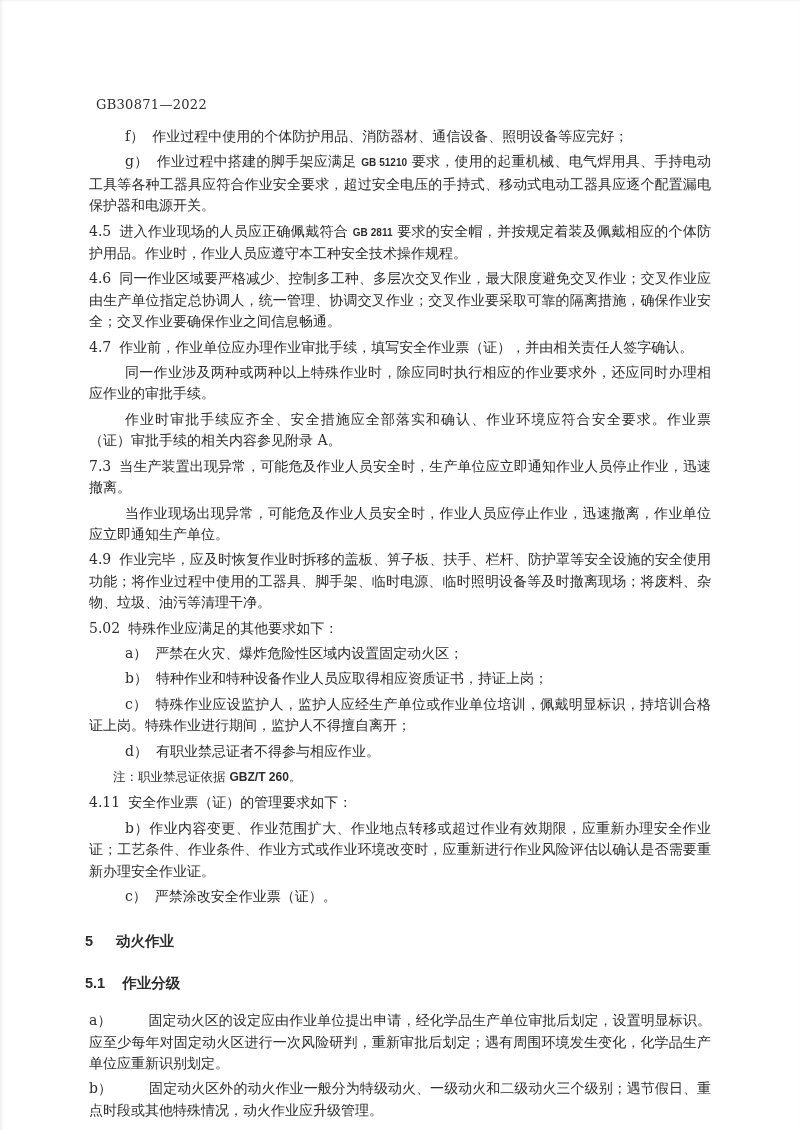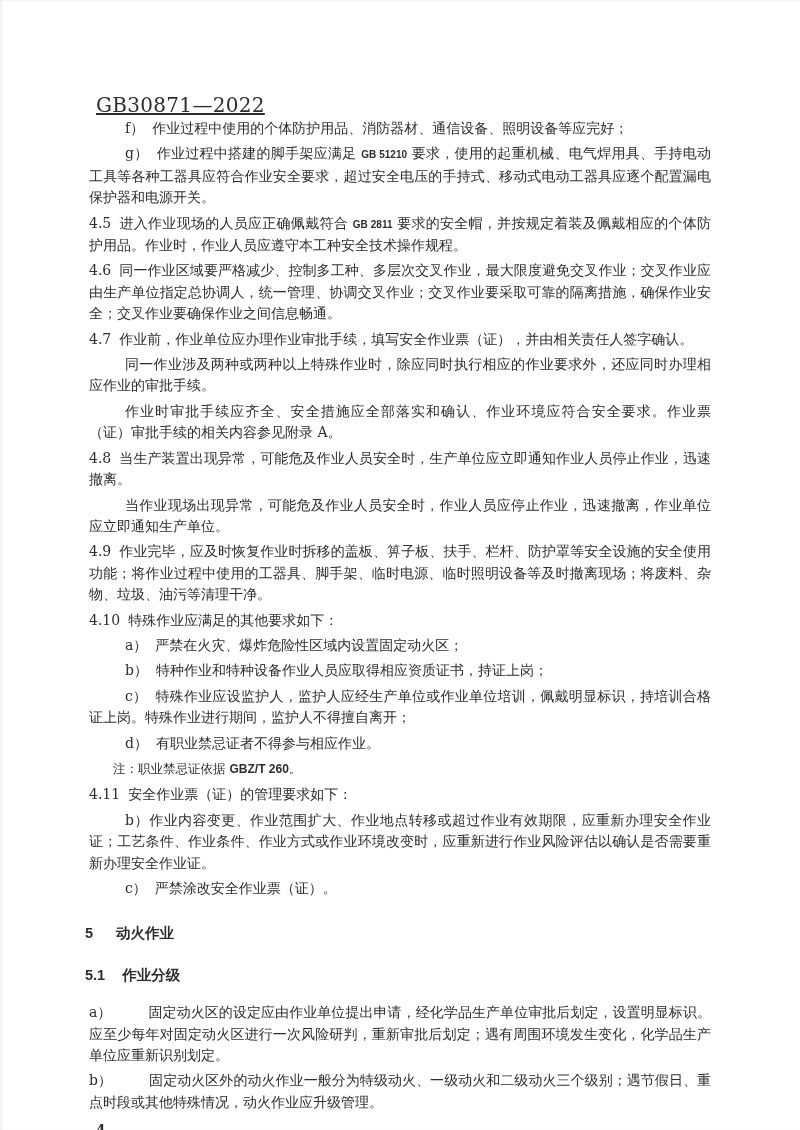--- a/index.html
+++ b/index.html
@@ -17,25 +17,24 @@
     position: relative;
     width: 800px;
     height: 1130px;
     box-sizing: border-box;
     padding: 96px 85px 0 85px;
     background: #ffffff;
     overflow: hidden;
     box-shadow: inset 3px 0 3px -1px rgba(0,0,0,0.06), inset 0 2px 3px -1px rgba(0,0,0,0.04);
   }
   .doc-header {
-    font-size: 20px;
+    font-size: 13px;
     line-height: 18px;
-    margin: 0 0 4px 11px;
+    margin: 0 0 12px 11px;
     letter-spacing: 0.3px;
-    text-decoration: underline;
   }
   .doc-body {
     width: 630px;
     font-size: 14px;
     line-height: 21.4px;
   }
   .blk {
     margin: 4px;
     text-align: justify;
   }
@@ -85,24 +84,24 @@
   <div class="doc-header">GB30871—2022</div>
 
   <div class="doc-body">
       <p class="blk item"><span class="label">f）</span><span class="sp sp-item"></span><span class="txt">作业过程中使用的个体防护用品、消防器材、通信设备、照明设备等应完好；</span></p>
       <p class="blk item"><span class="label">g）</span><span class="sp sp-item"></span><span class="txt">作业过程中搭建的脚手架应满足 <span class="std">GB 51210</span> 要求，使用的起重机械、电气焊用具、手持电动工具等各种工器具应符合作业安全要求，超过安全电压的手持式、移动式电动工器具应逐个配置漏电保护器和电源开关。</span></p>
       <p class="blk clause"><span class="label">4.5</span><span class="sp sp-clause"></span><span class="txt">进入作业现场的人员应正确佩戴符合 <span class="std">GB 2811</span> 要求的安全帽，并按规定着装及佩戴相应的个体防护用品。作业时，作业人员应遵守本工种安全技术操作规程。</span></p>
       <p class="blk clause"><span class="label">4.6</span><span class="sp sp-clause"></span><span class="txt">同一作业区域要严格减少、控制多工种、多层次交叉作业，最大限度避免交叉作业；交叉作业应由生产单位指定总协调人，统一管理、协调交叉作业；交叉作业要采取可靠的隔离措施，确保作业安全；交叉作业要确保作业之间信息畅通。</span></p>
       <p class="blk clause"><span class="label">4.7</span><span class="sp sp-clause"></span><span class="txt">作业前，作业单位应办理作业审批手续，填写安全作业票（证），并由相关责任人签字确认。</span></p>
       <p class="blk para"><span class="txt">同一作业涉及两种或两种以上特殊作业时，除应同时执行相应的作业要求外，还应同时办理相应作业的审批手续。</span></p>
       <p class="blk para"><span class="txt">作业时审批手续应齐全、安全措施应全部落实和确认、作业环境应符合安全要求。作业票（证）审批手续的相关内容参见附录 A。</span></p>
-      <p class="blk clause"><span class="label">4.8</span><span class="sp sp-clause"></span><span class="txt">当生产装置出现异常，可能危及作业人员安全时，生产单位应立即通知作业人员停止作业，迅速撤离。</span></p>
+      <p class="blk clause"><span class="label">7.3</span><span class="sp sp-clause"></span><span class="txt">当生产装置出现异常，可能危及作业人员安全时，生产单位应立即通知作业人员停止作业，迅速撤离。</span></p>
       <p class="blk para"><span class="txt">当作业现场出现异常，可能危及作业人员安全时，作业人员应停止作业，迅速撤离，作业单位应立即通知生产单位。</span></p>
       <p class="blk clause"><span class="label">4.9</span><span class="sp sp-clause"></span><span class="txt">作业完毕，应及时恢复作业时拆移的盖板、箅子板、扶手、栏杆、防护罩等安全设施的安全使用功能；将作业过程中使用的工器具、脚手架、临时电源、临时照明设备等及时撤离现场；将废料、杂物、垃圾、油污等清理干净。</span></p>
-      <p class="blk clause"><span class="label">4.10</span><span class="sp sp-clause"></span><span class="txt">特殊作业应满足的其他要求如下：</span></p>
+      <p class="blk clause"><span class="label">5.02</span><span class="sp sp-clause"></span><span class="txt">特殊作业应满足的其他要求如下：</span></p>
       <p class="blk item"><span class="label">a）</span><span class="sp sp-item"></span><span class="txt">严禁在火灾、爆炸危险性区域内设置固定动火区；</span></p>
       <p class="blk item"><span class="label">b）</span><span class="sp sp-item"></span><span class="txt">特种作业和特种设备作业人员应取得相应资质证书，持证上岗；</span></p>
       <p class="blk item"><span class="label">c）</span><span class="sp sp-item"></span><span class="txt">特殊作业应设监护人，监护人应经生产单位或作业单位培训，佩戴明显标识，持培训合格证上岗。特殊作业进行期间，监护人不得擅自离开；</span></p>
       <p class="blk item"><span class="label">d）</span><span class="sp sp-item"></span><span class="txt">有职业禁忌证者不得参与相应作业。</span></p>
       <p class="blk note"><span class="txt">注：职业禁忌证依据 <span class="std">GBZ/T 260</span>。</span></p>
       <p class="blk clause"><span class="label">4.11</span><span class="sp sp-clause"></span><span class="txt">安全作业票（证）的管理要求如下：</span></p>
       <p class="blk item-tight"><span class="label">b）</span><span class="sp sp-item-tight"></span><span class="txt">作业内容变更、作业范围扩大、作业地点转移或超过作业有效期限，应重新办理安全作业证；工艺条件、作业条件、作业方式或作业环境改变时，应重新进行作业风险评估以确认是否需要重新办理安全作业证。</span></p>
       <p class="blk item"><span class="label">c）</span><span class="sp sp-item"></span><span class="txt">严禁涂改安全作业票（证）。</span></p>
       <p class="blk h1"><span class="label">5</span><span class="sp sp-h1"></span><span class="txt">动火作业</span></p>
       <p class="blk h2"><span class="label">5.1</span><span class="sp sp-h2"></span><span class="txt">作业分级</span></p>

